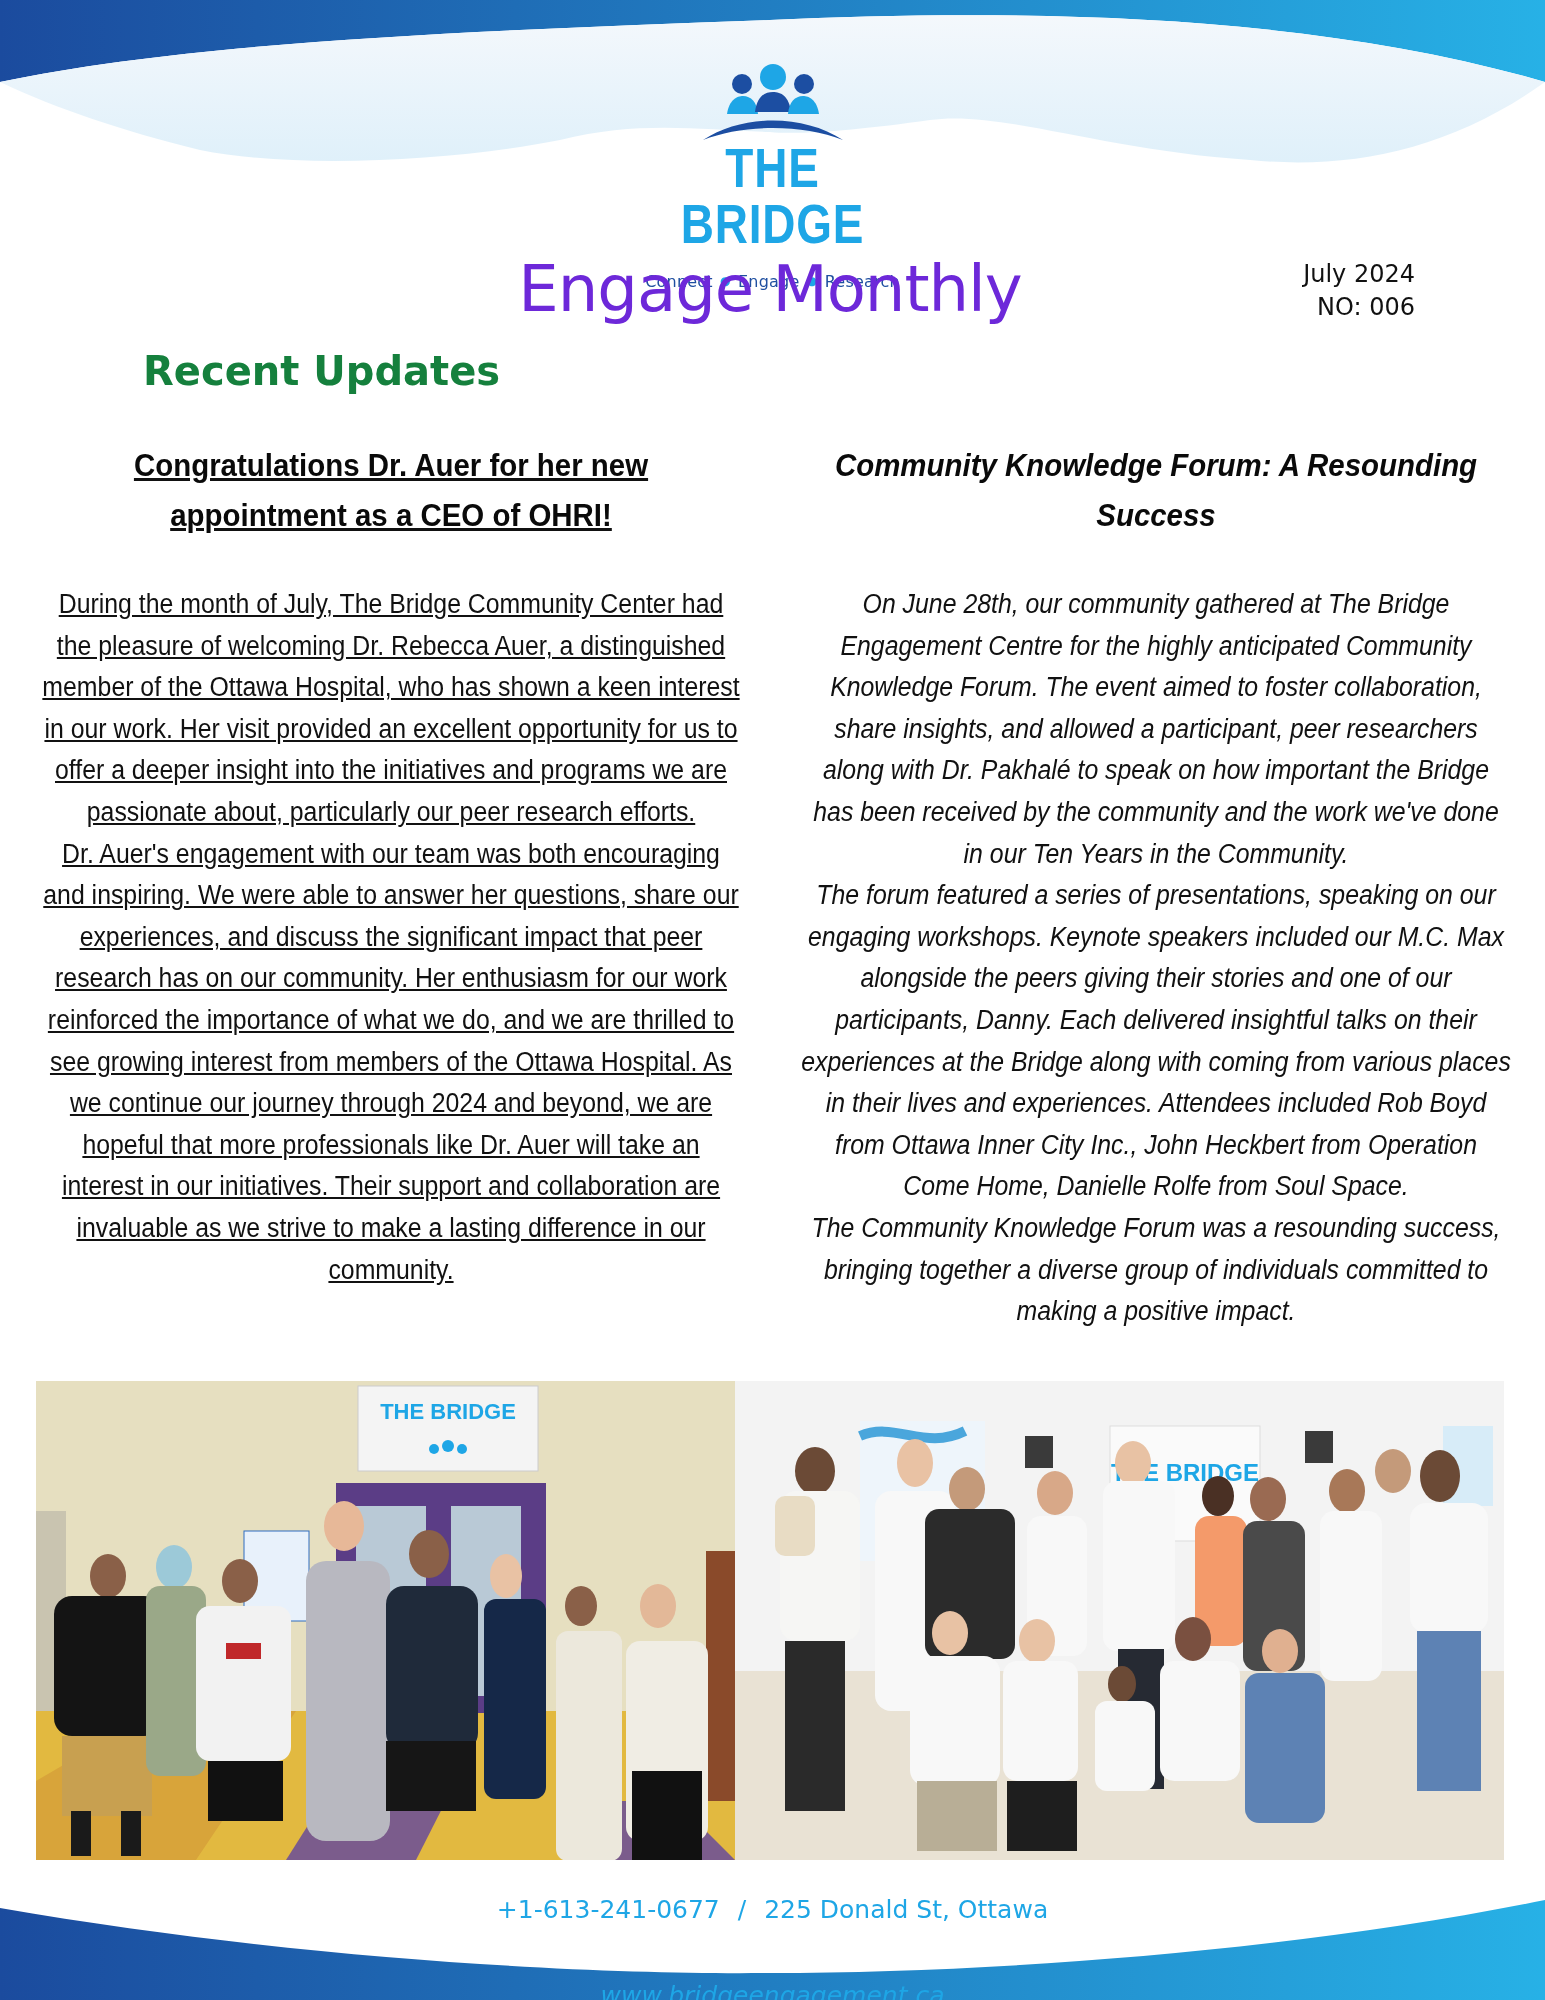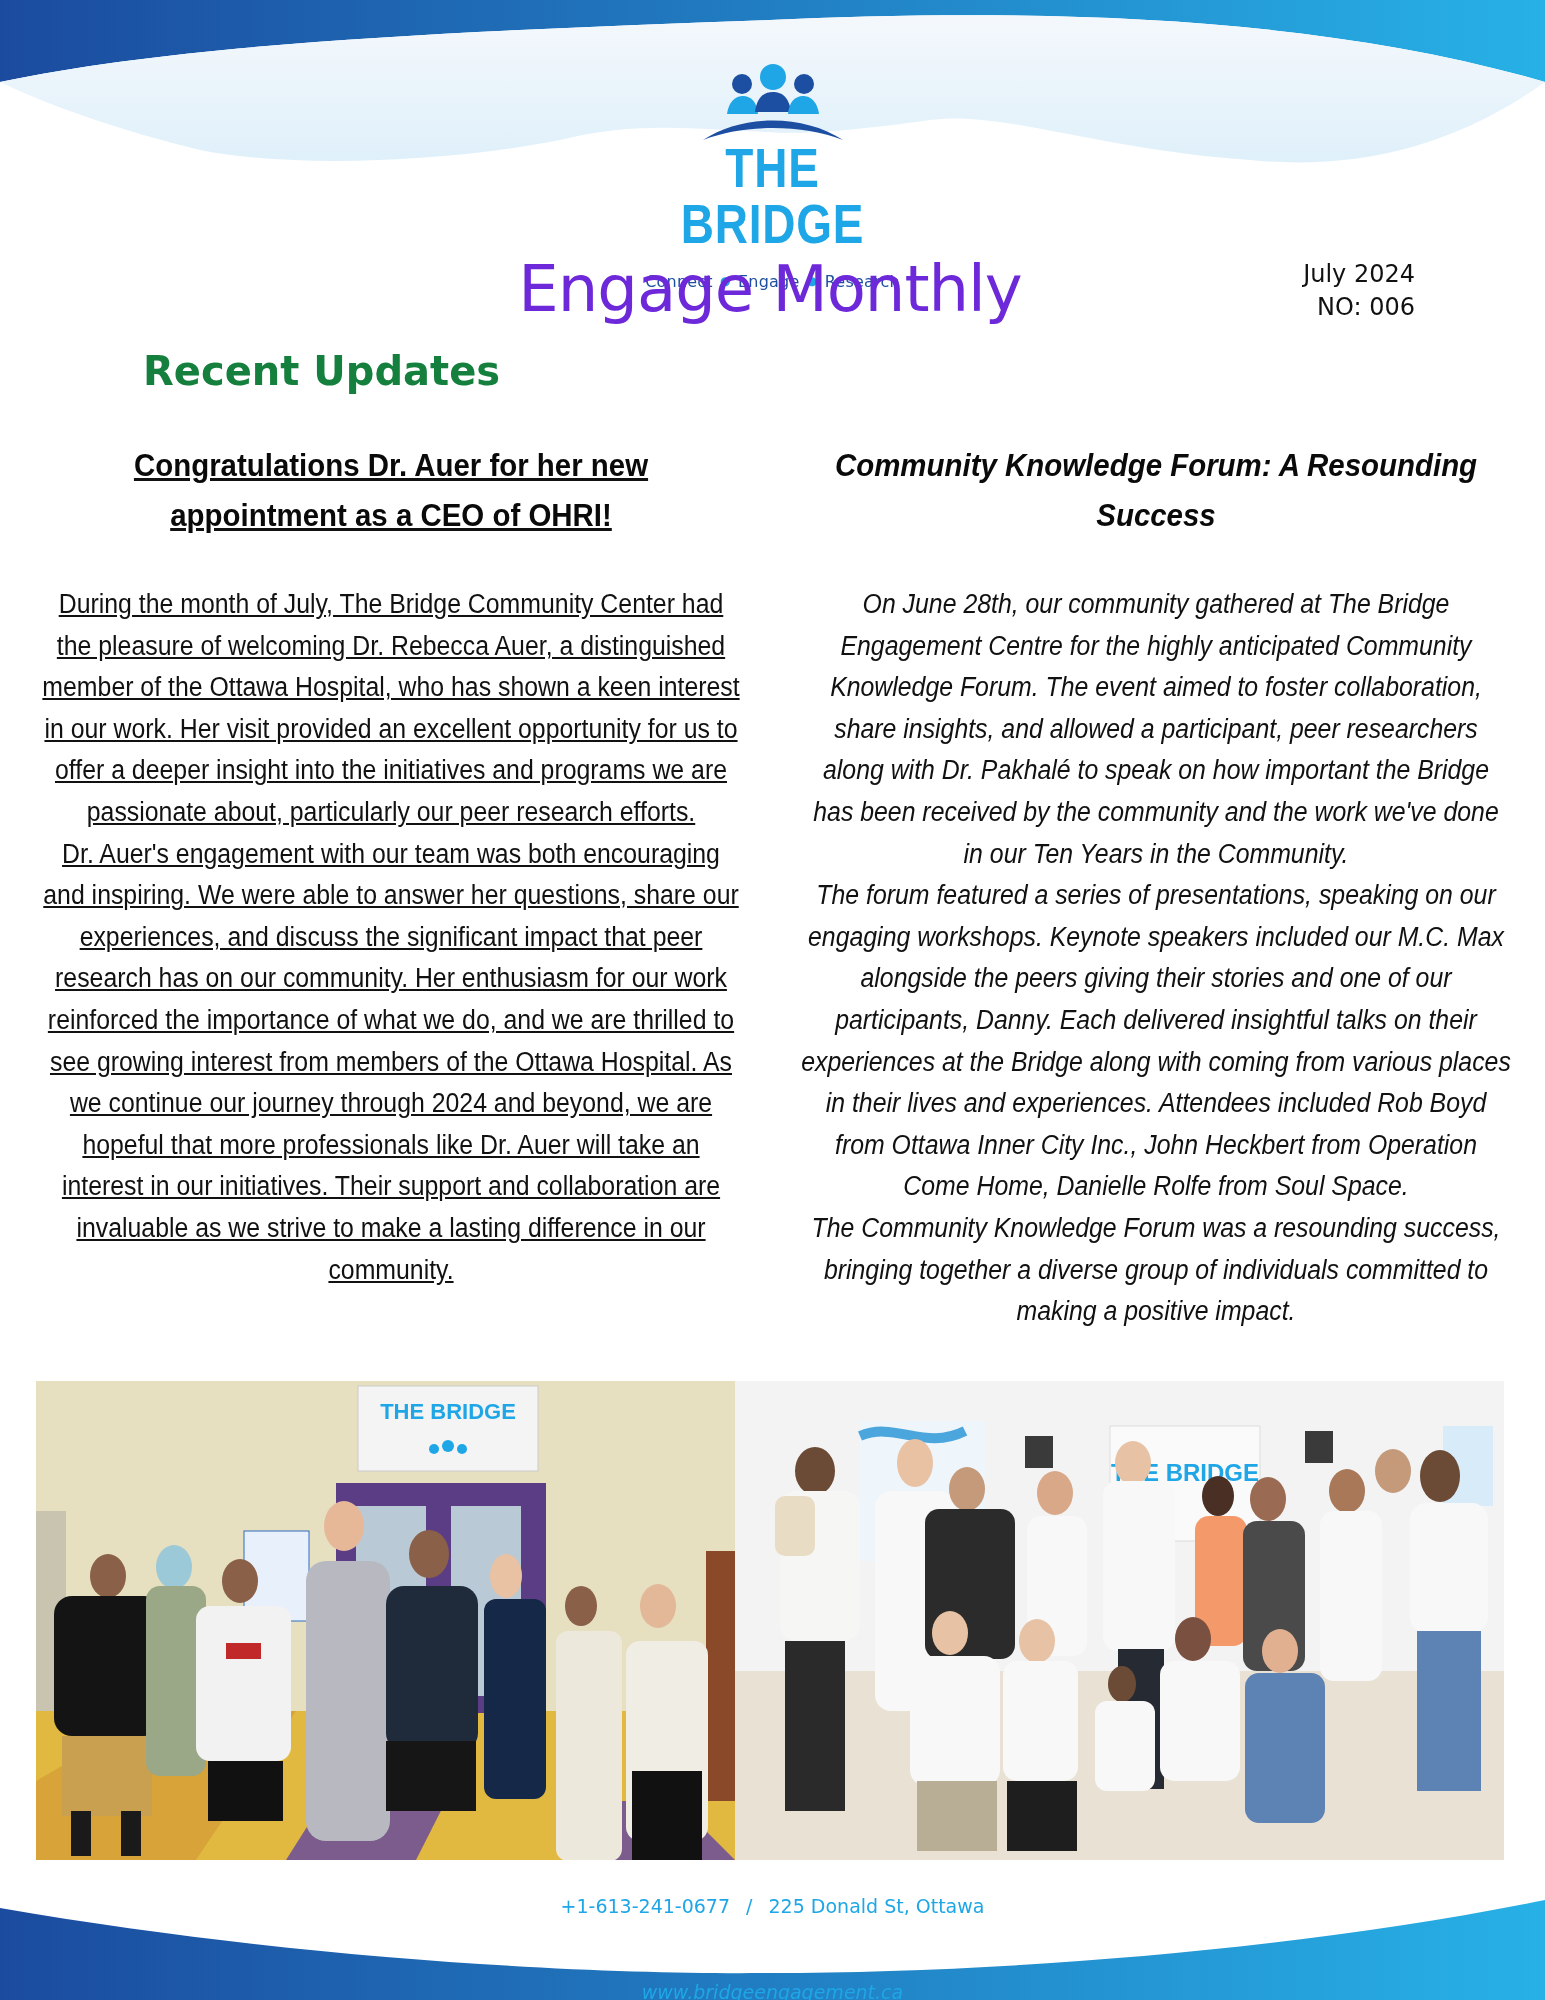--- a/index.html
+++ b/index.html
@@ -24,21 +24,21 @@
   .col-right { left: 770px; width: 772px; font-style: italic; }
   .article-title { font-family: "Liberation Sans", sans-serif; font-weight: 700; font-size: 32px; line-height: 50px; color: #0a0a0a; transform: scaleX(0.92); transform-origin: center; }
   .article-body { margin-top: 44px; font-family: "Liberation Sans", sans-serif; font-size: 27px; line-height: 41.6px; color: #111; transform: scaleX(0.92); transform-origin: top center; }
   .article-body p { margin: 0; }
 
   .photo { position: absolute; top: 1381px; height: 479px; overflow: hidden; }
   .photo-1 { left: 36px; width: 699px; }
   .photo-2 { left: 735px; width: 769px; }
   .photo svg { display: block; width: 100%; height: 100%; }
 
-  .contact { position: absolute; left: 0; width: 1545px; text-align: center; font-family: "DejaVu Sans", sans-serif; color: #1ea6e6; font-size: 19px; }
+  .contact { position: absolute; left: 0; width: 1545px; text-align: center; font-family: "DejaVu Sans", sans-serif; color: #1ea6e6; font-size: 25px; }
   .contact-line-1 { top: 1895px; }
   .contact-line-2 { top: 1981px; font-style: italic; }
 </style>
 </head>
 <body>
 
 <svg class="header-bg" viewBox="0 0 1545 260" preserveAspectRatio="none">
   <defs>
     <linearGradient id="hg" x1="0" x2="1" y1="0" y2="0">
       <stop offset="0" stop-color="#1b4b9e"></stop>

